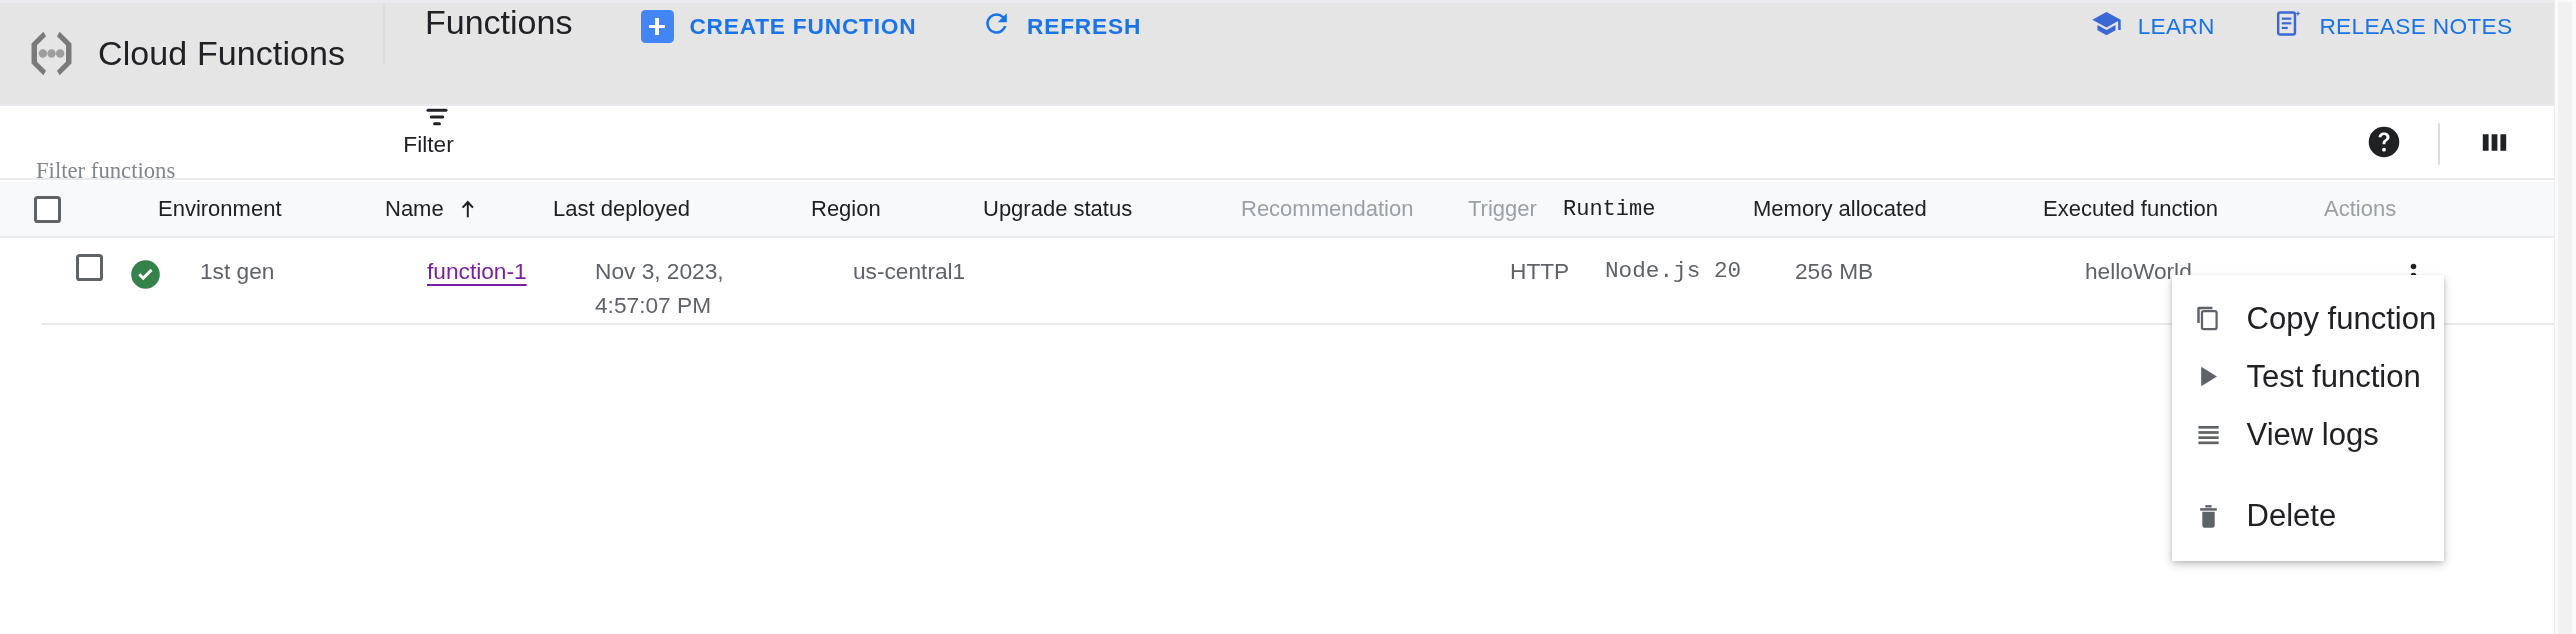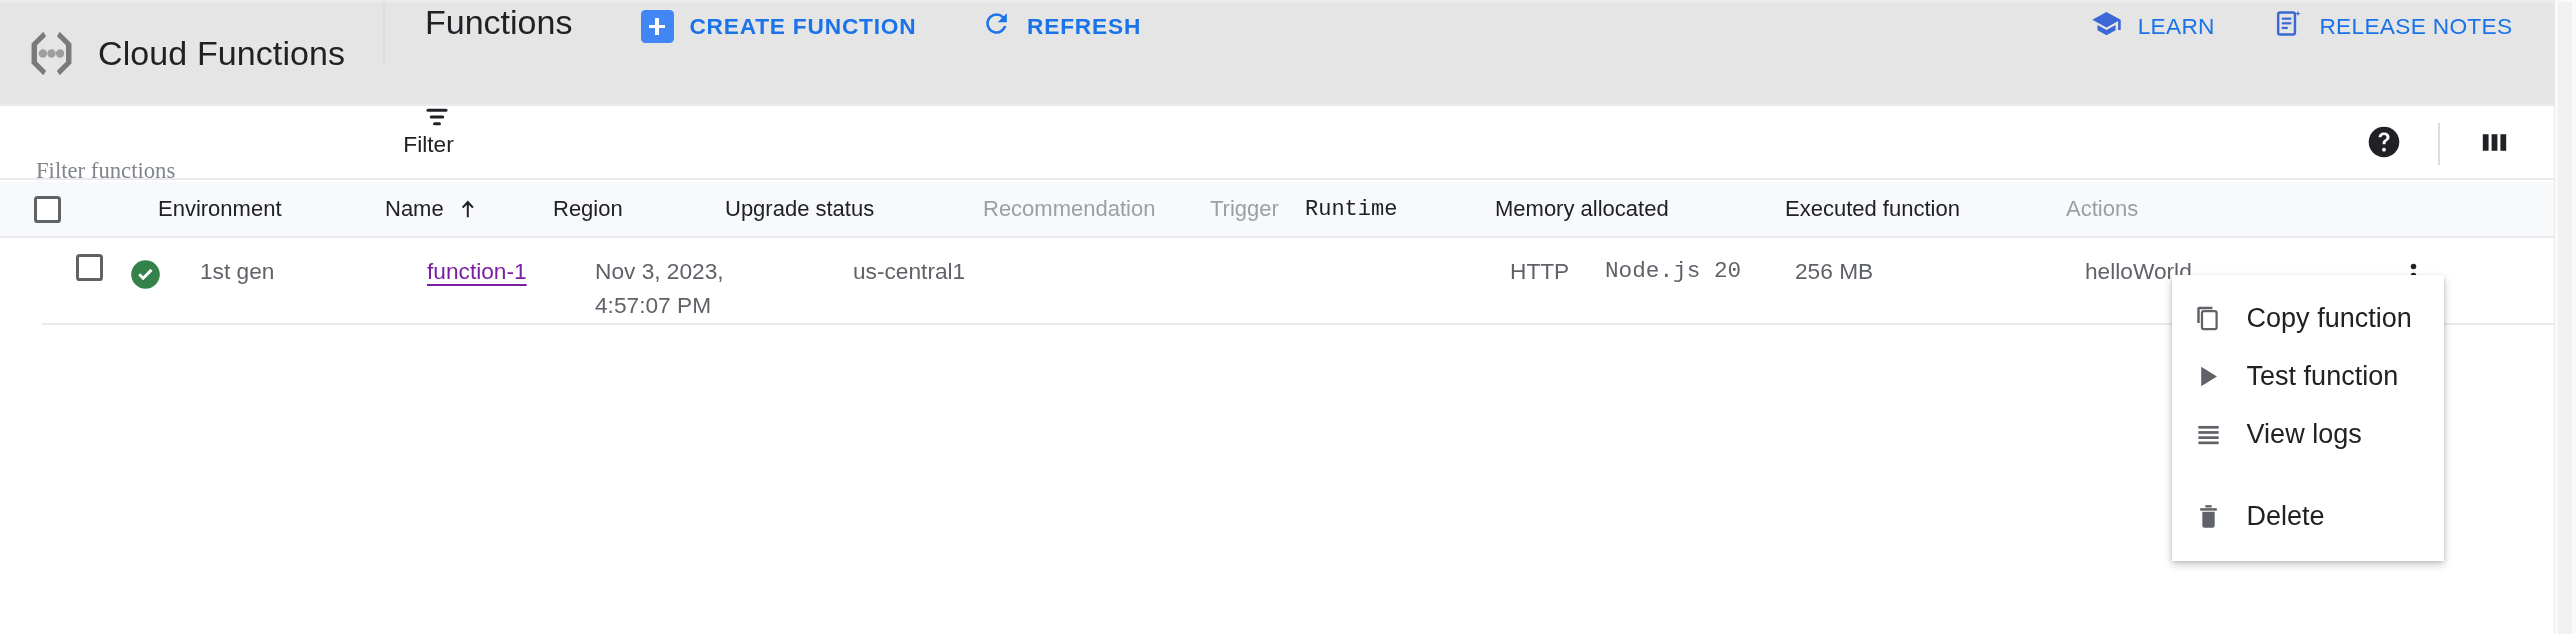--- a/index.html
+++ b/index.html
@@ -212,21 +212,21 @@
     padding: 0 23.6px 0 22px;
     cursor: pointer;
     background: none; border: 0; width: 100%;
     font-family: inherit;
   }
   .menu-item .mi-icon {
     width: 29px; height: 29px; flex: none; margin-right: 23.6px;
     display: flex; align-items: center; justify-content: center;
   }
   .menu-item .mi-label {
-    font-size: 27px; color: #202124; white-space: nowrap;
+    font-size: 31px; color: #202124; white-space: nowrap;
   }
   .menu-gap { height: 23.6px; }
 
   
   .vscroll-track {
     position: absolute; right: 0; top: 0;
     width: 22px; height: 634px;
     background: #fafafa;
     border-left: 1.8px solid #ebebeb;
   }
@@ -353,20 +353,21 @@
       <div class="cell c-status"></div>
       <div class="cell c-env">Environment</div>
       <div class="cell c-name">
         <span>Name</span>
         <span class="sort-arrow">
           <svg viewBox="0 0 24 24" width="23.6" height="23.6">
             <path d="M12 3.5l6 6.6-1.5 1.4L13 7.9V20.5h-2V7.9l-3.5 3.6L6 10.1z" fill="#202124"></path>
           </svg>
         </span>
       </div>
+      <div class="cell c-deployed">Last deployed</div>
       <div class="cell c-region">Region</div>
       <div class="cell c-upgrade">Upgrade status</div>
       <div class="cell c-recommend dim">Recommendation</div>
       <div class="cell c-trigger dim">Trigger</div>
       <div class="cell c-runtime">Runtime</div>
       <div class="cell c-memory">Memory allocated</div>
       <div class="cell c-exec">Executed function</div>
       <div class="cell c-actions dim">Actions</div>
     </div>
 

